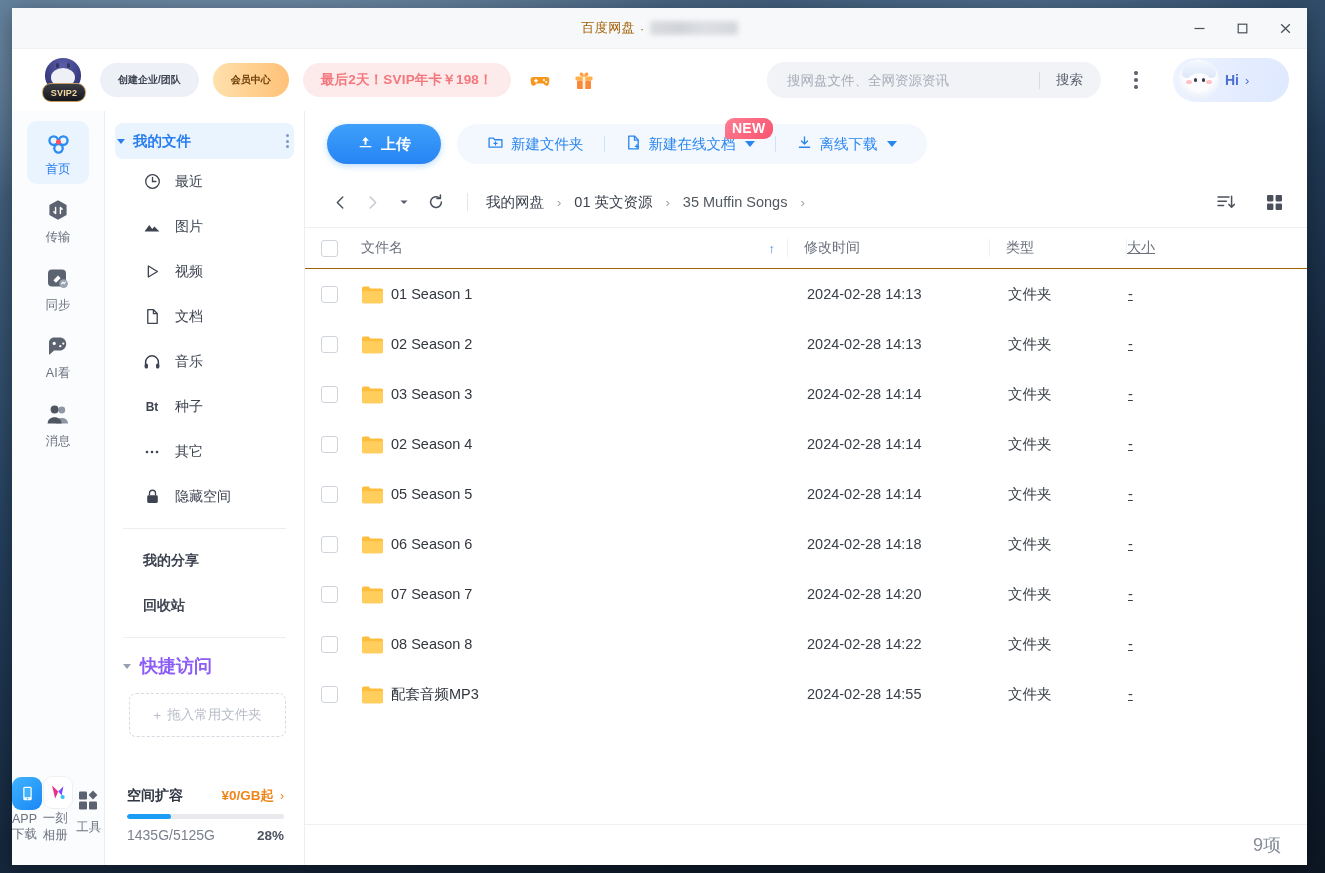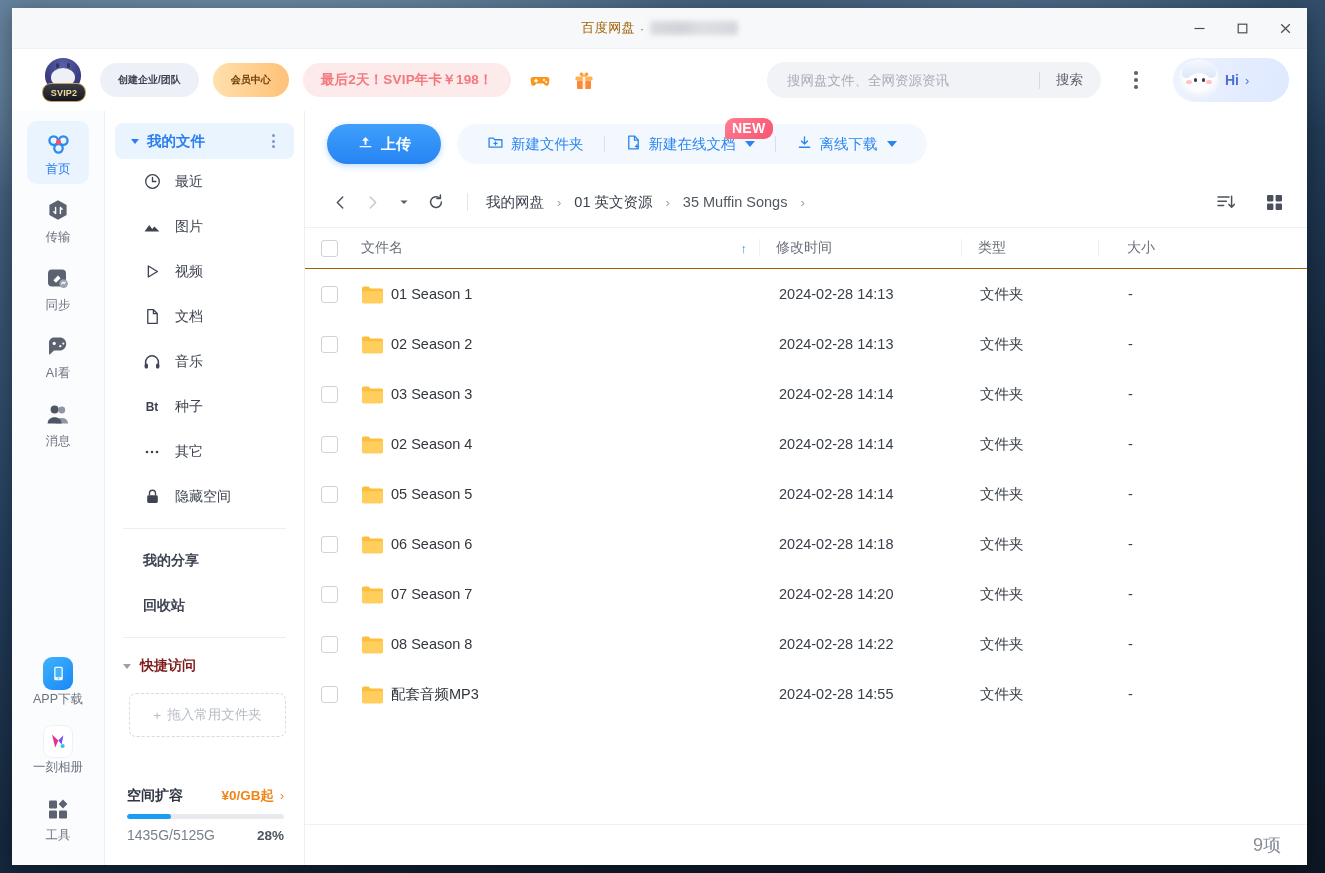--- a/index.html
+++ b/index.html
@@ -283,21 +283,21 @@
     cursor: default;
   }
   .rail-item.active { background: #eaf4ff; }
   .rail-label { font-size: 12.5px; color: #6d7380; }
   .rail-item.active .rail-label { color: #2a7ef0; }
   .rail-ic { width: 30px; height: 30px; display:flex; align-items:center; justify-content:center; }
   .rail-bottom {
     position: absolute;
     bottom: 10px;
     left: 0; right: 0;
-    display: flex; flex-direction: column; align-items: center;
+    display: flex; align-items: center;
   }
   .rail-app-ic {
     width: 33px; height: 33px; border-radius: 9px;
     display:flex;align-items:center;justify-content:center;
   }
   .ic-app { background: linear-gradient(140deg,#3fb3ff,#1a87f5); }
   .ic-album { background: #ffffff; box-shadow: 0 0 0 1px #f0f0f3 inset; }
 
   
   .tree {
@@ -310,21 +310,21 @@
     position: relative;
     background: #fff;
   }
   .tree-head {
     margin: 0 10px;
     height: 36px;
     border-radius: 8px;
     background: #eaf4ff;
     display: flex;
     align-items: center;
-    padding: 0 16px;
+    padding: 0 2px;
     gap: 8px;
     cursor: default;
   }
   .caret {
     width: 0; height: 0;
     border-left: 4.5px solid transparent;
     border-right: 4.5px solid transparent;
     border-top: 5.5px solid #2a7ef0;
   }
   .caret.grey { border-top-color: #9aa0ac; }
@@ -342,21 +342,21 @@
     color: #3d4350;
     cursor: default;
   }
   .tree-ic { width: 18px; height: 18px; display:flex;align-items:center;justify-content:center; flex:0 0 18px;}
   .tree-sep { height: 1px; background: #eceef2; margin: 9px 18px; }
   .tree-item.plain { padding-left: 38px; font-weight: 600; }
   .tree-section {
     height: 38px;
     display: flex; align-items: center; gap: 9px;
     padding-left: 18px;
-    font-size: 14px; font-weight: 700; color: #7f1d1d;
+    font-size: 18px; font-weight: 700; color: #8b5cf6;
     cursor: default;
   }
   .drop-zone {
     margin: 8px 18px 0 24px;
     height: 42px;
     border: 1.5px dashed #d6dae2;
     border-radius: 7px;
     display: flex; align-items: center; justify-content: center;
     gap: 6px;
     color: #b8bdc7;
@@ -478,21 +478,21 @@
     border-top: 1px solid #eef0f3;
     border-bottom: 1px solid #a16207;
     font-size: 14px;
     color: #6a707c;
     padding-left: 16px;
   }
   .col-check { width: 40px; flex: 0 0 40px; display:flex; align-items:center; justify-content:flex-start;}
   .col-name { flex: 1; min-width: 0; display: flex; align-items: center; gap: 8px; padding-right: 12px;}
   .col-time { width: 185px; flex: 0 0 185px; border-left: 1px solid #eef0f3; padding-left: 16px;}
   .col-type { width: 120px; flex: 0 0 120px; border-left: 1px solid #eef0f3; padding-left: 16px;}
-  .col-size { width: 117px; flex: 0 0 117px; border-left: 1px solid #eef0f3; padding-left: 28px;}
+  .col-size { width: 117px; flex: 0 0 117px; border-left: 1px solid #eef0f3; padding-left: 0; text-decoration: underline;}
   .col-tail { width: 62px; flex: 0 0 62px; border-left: 1px solid #eef0f3;}
   .sort-arrow { margin-left: auto; color: #2a86ef; font-size: 13px; line-height: 1;}
 
   .rows {
     flex: 1;
     overflow: hidden;
     position: relative;
   }
   .row {
     height: 50px;

